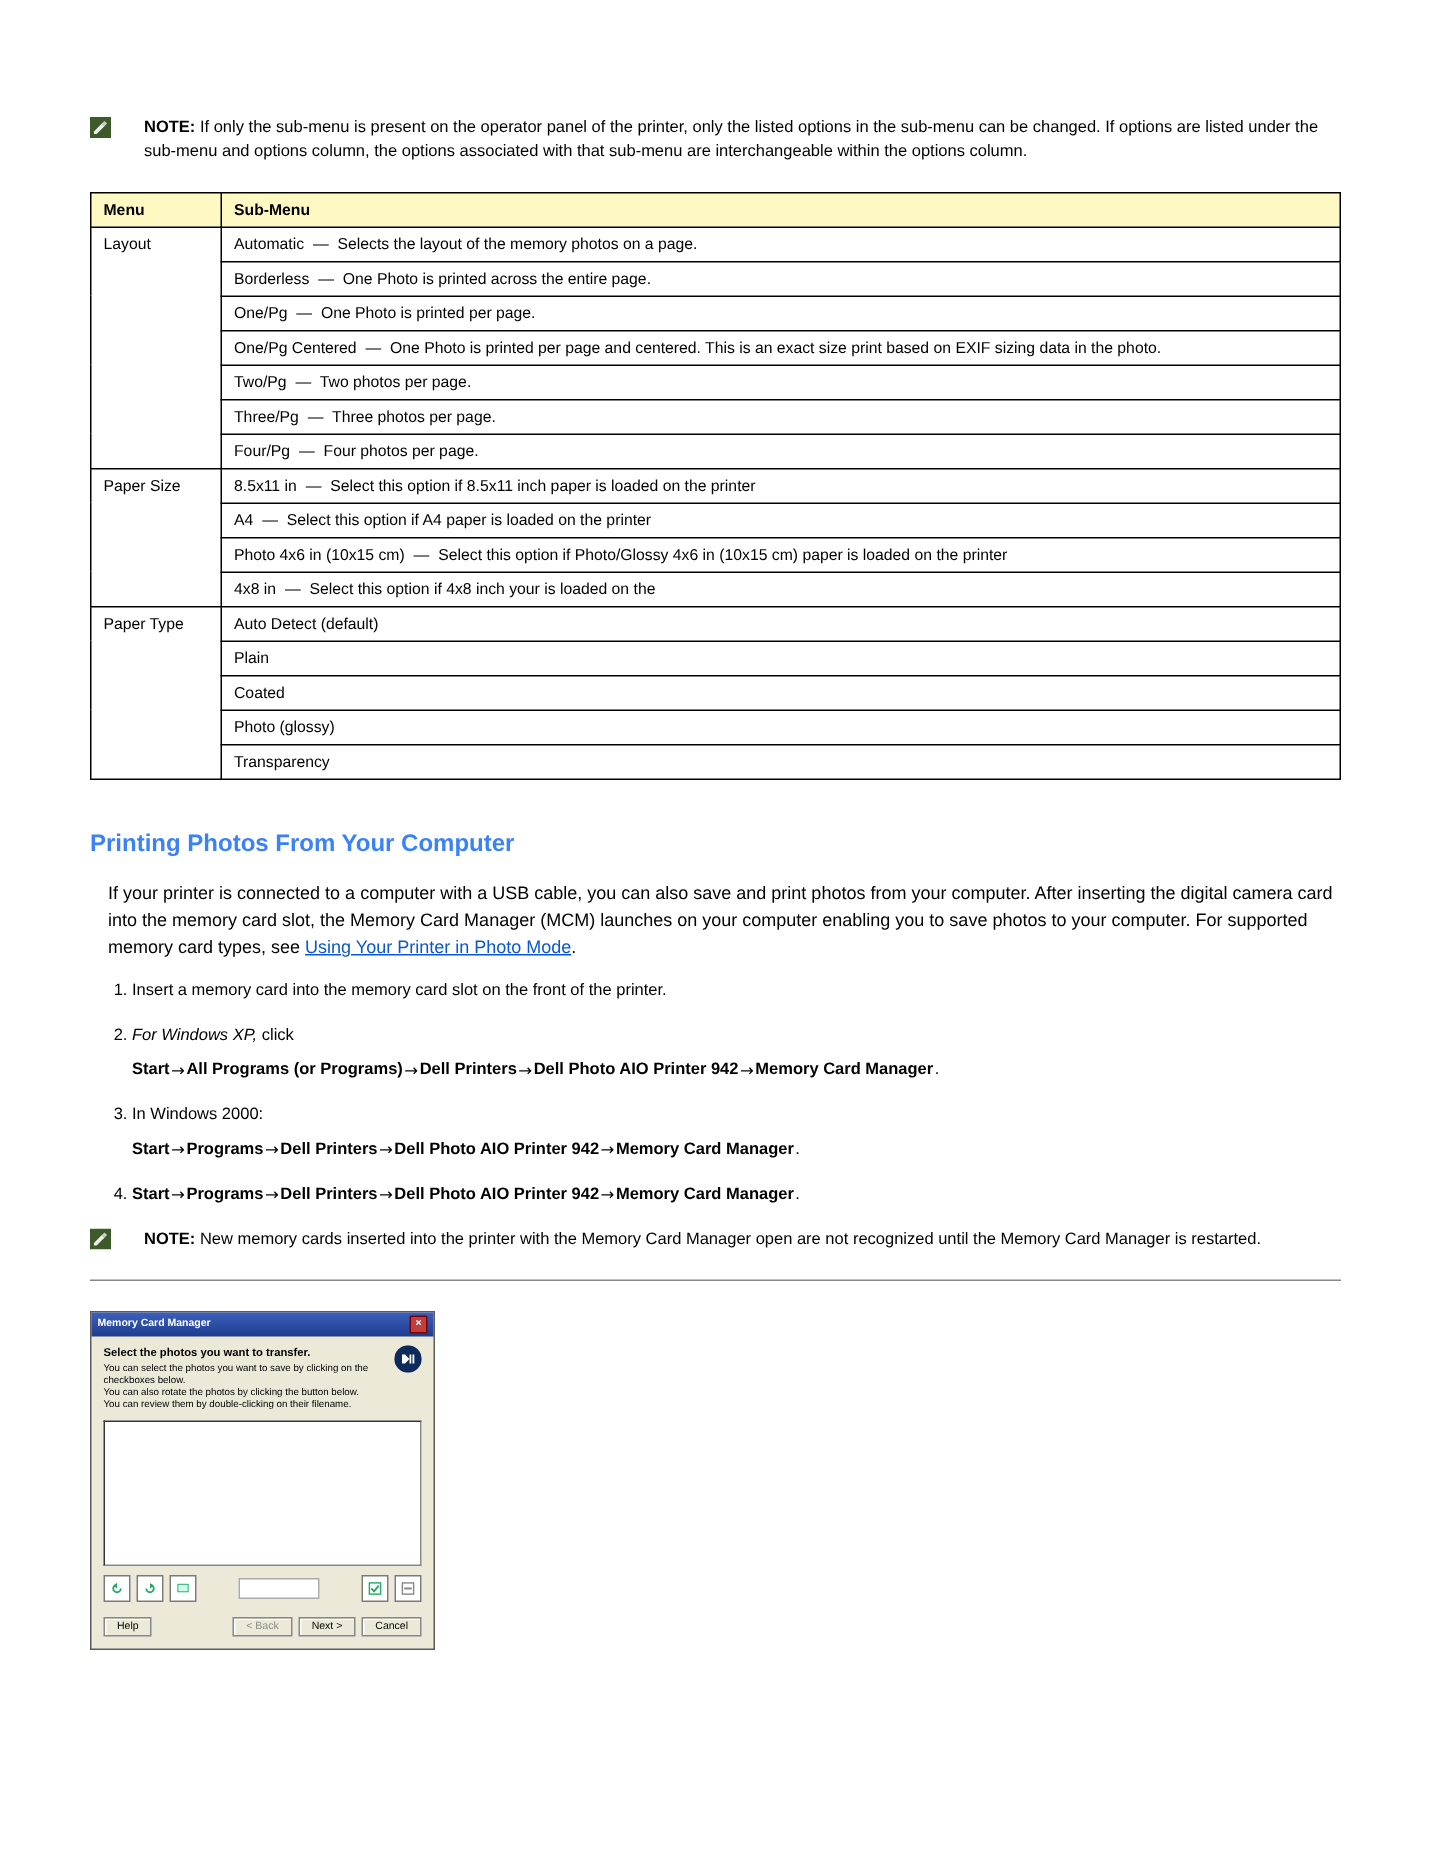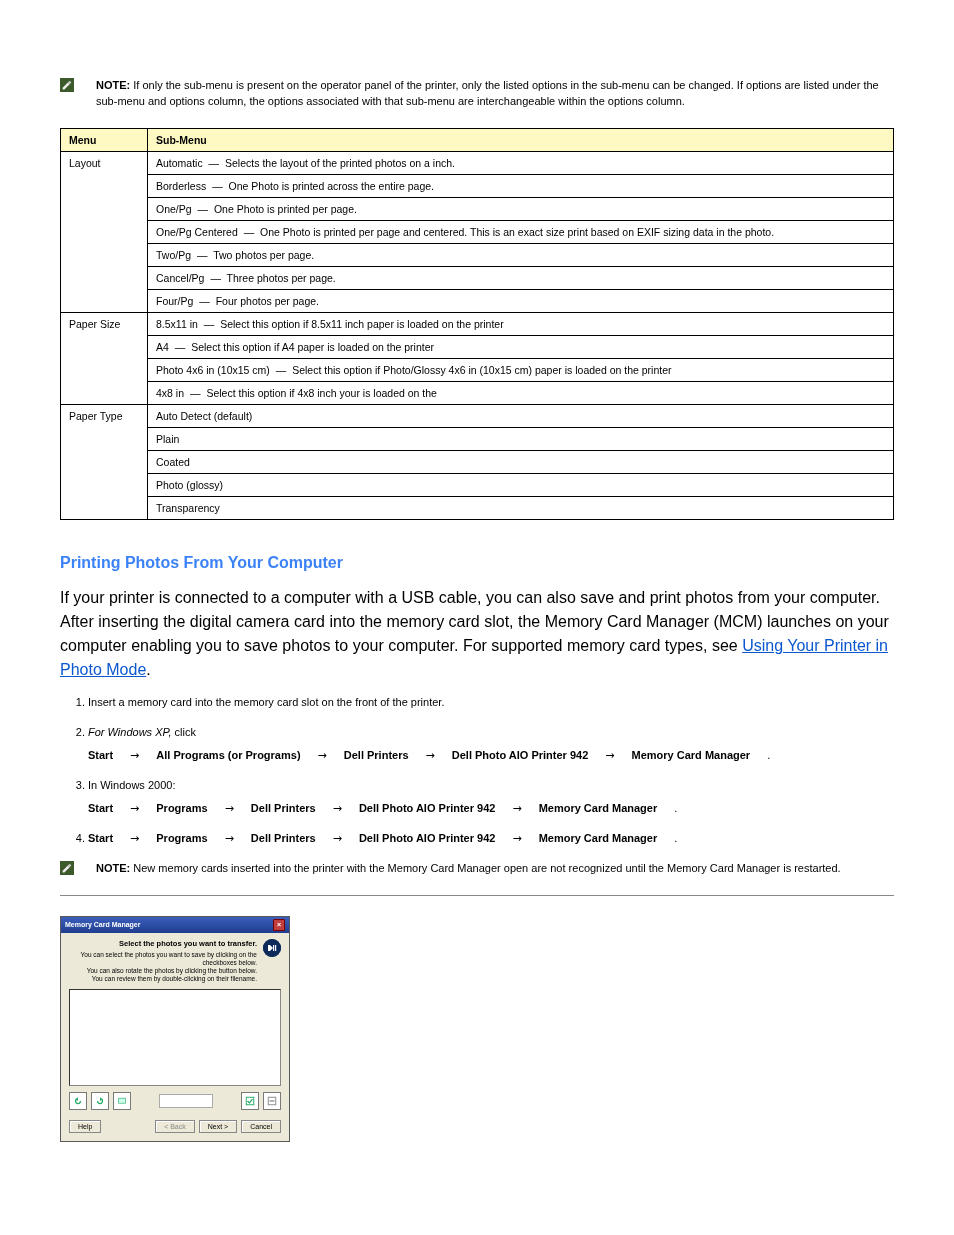--- a/index.html
+++ b/index.html
@@ -60,37 +60,37 @@
   table.settings th.col1 { width: 70px; }
   table.settings .mdash { padding: 0 3px; }
   
   h2.section {
     font-size: 16px;
     font-weight: bold;
     color: #3b82f6;
     margin: 34px 0 14px 0;
   }
   .para {
-    font-size: 16px;
+    font-size: 12px;
     line-height: 1.5;
-    margin: 10px 0 12px 0;
+    margin: 10px 0 12px 12px;
   }
   ol.steps {
     font-size: 11px;
     line-height: 1.5;
     padding-left: 28px;
     margin: 4px 0 0 0;
   }
   ol.steps li { margin: 8px 0 14px 0; }
   ol.steps .em { font-style: italic; }
   .path-line {
     display: flex;
     flex-wrap: wrap;
     align-items: center;
-    gap: 17px;
+    gap: 1px;
     margin: 6px 0 2px 0;
   }
   .path-line .seg { font-weight: bold; }
   .arrow {
     font-family: DejaVu Sans, Arial, sans-serif;
     position: relative;
     top: 1px;
   }
   .hr {
     border: none;
@@ -128,21 +128,20 @@
     border-radius: 1px;
   }
   .dlg .inner {
     padding: 6px 8px 8px 8px;
   }
   .dlg .head-row {
     display: flex;
     align-items: flex-start;
     justify-content: space-between;
     gap: 6px;
-    text-align: right;
   }
   .dlg .head-row .txt { flex: 1; }
   .dlg .head-row .txt .h {
     font-weight: bold;
     font-size: 7.5px;
     margin-bottom: 3px;
   }
   .dlg .head-row .txt .l {
     font-size: 6.5px;
     color: #000;
@@ -229,36 +228,36 @@
     <thead>
       <tr>
         <th class="col1">Menu</th>
         <th style="width:auto;">Sub-Menu</th>
 
       </tr>
     </thead>
     <tbody id="tbody">
         <tr>
           <td rowspan="7">Layout</td>
-          <td><span>Automatic</span> <span class="mdash">—</span> <span>Selects the layout of the printed photos on a inch.</span></td>
+          <td><span>Automatic</span> <span class="mdash">—</span> <span>Selects the layout of the memory photos on a page.</span></td>
         </tr>
         <tr>
           <td><span>Borderless</span> <span class="mdash">—</span> <span>One Photo is printed across the entire page.</span></td>
         </tr>
         <tr>
           <td><span>One/Pg</span> <span class="mdash">—</span> <span>One Photo is printed per page.</span></td>
         </tr>
         <tr>
           <td><span>One/Pg Centered</span> <span class="mdash">—</span> <span>One Photo is printed per page and centered. This is an exact size print based on EXIF sizing data in the photo.</span></td>
         </tr>
         <tr>
           <td><span>Two/Pg</span> <span class="mdash">—</span> <span>Two photos per page.</span></td>
         </tr>
         <tr>
-          <td><span>Cancel/Pg</span> <span class="mdash">—</span> <span>Three photos per page.</span></td>
+          <td><span>Three/Pg</span> <span class="mdash">—</span> <span>Three photos per page.</span></td>
         </tr>
         <tr>
           <td><span>Four/Pg</span> <span class="mdash">—</span> <span>Four photos per page.</span></td>
         </tr>
         <tr>
           <td rowspan="4">Paper Size</td>
           <td><span>8.5x11 in</span> <span class="mdash">—</span> <span>Select this option if 8.5x11 inch paper is loaded on the printer</span></td>
         </tr>
         <tr>
           <td><span>A4</span> <span class="mdash">—</span> <span>Select this option if A4 paper is loaded on the printer</span></td>

